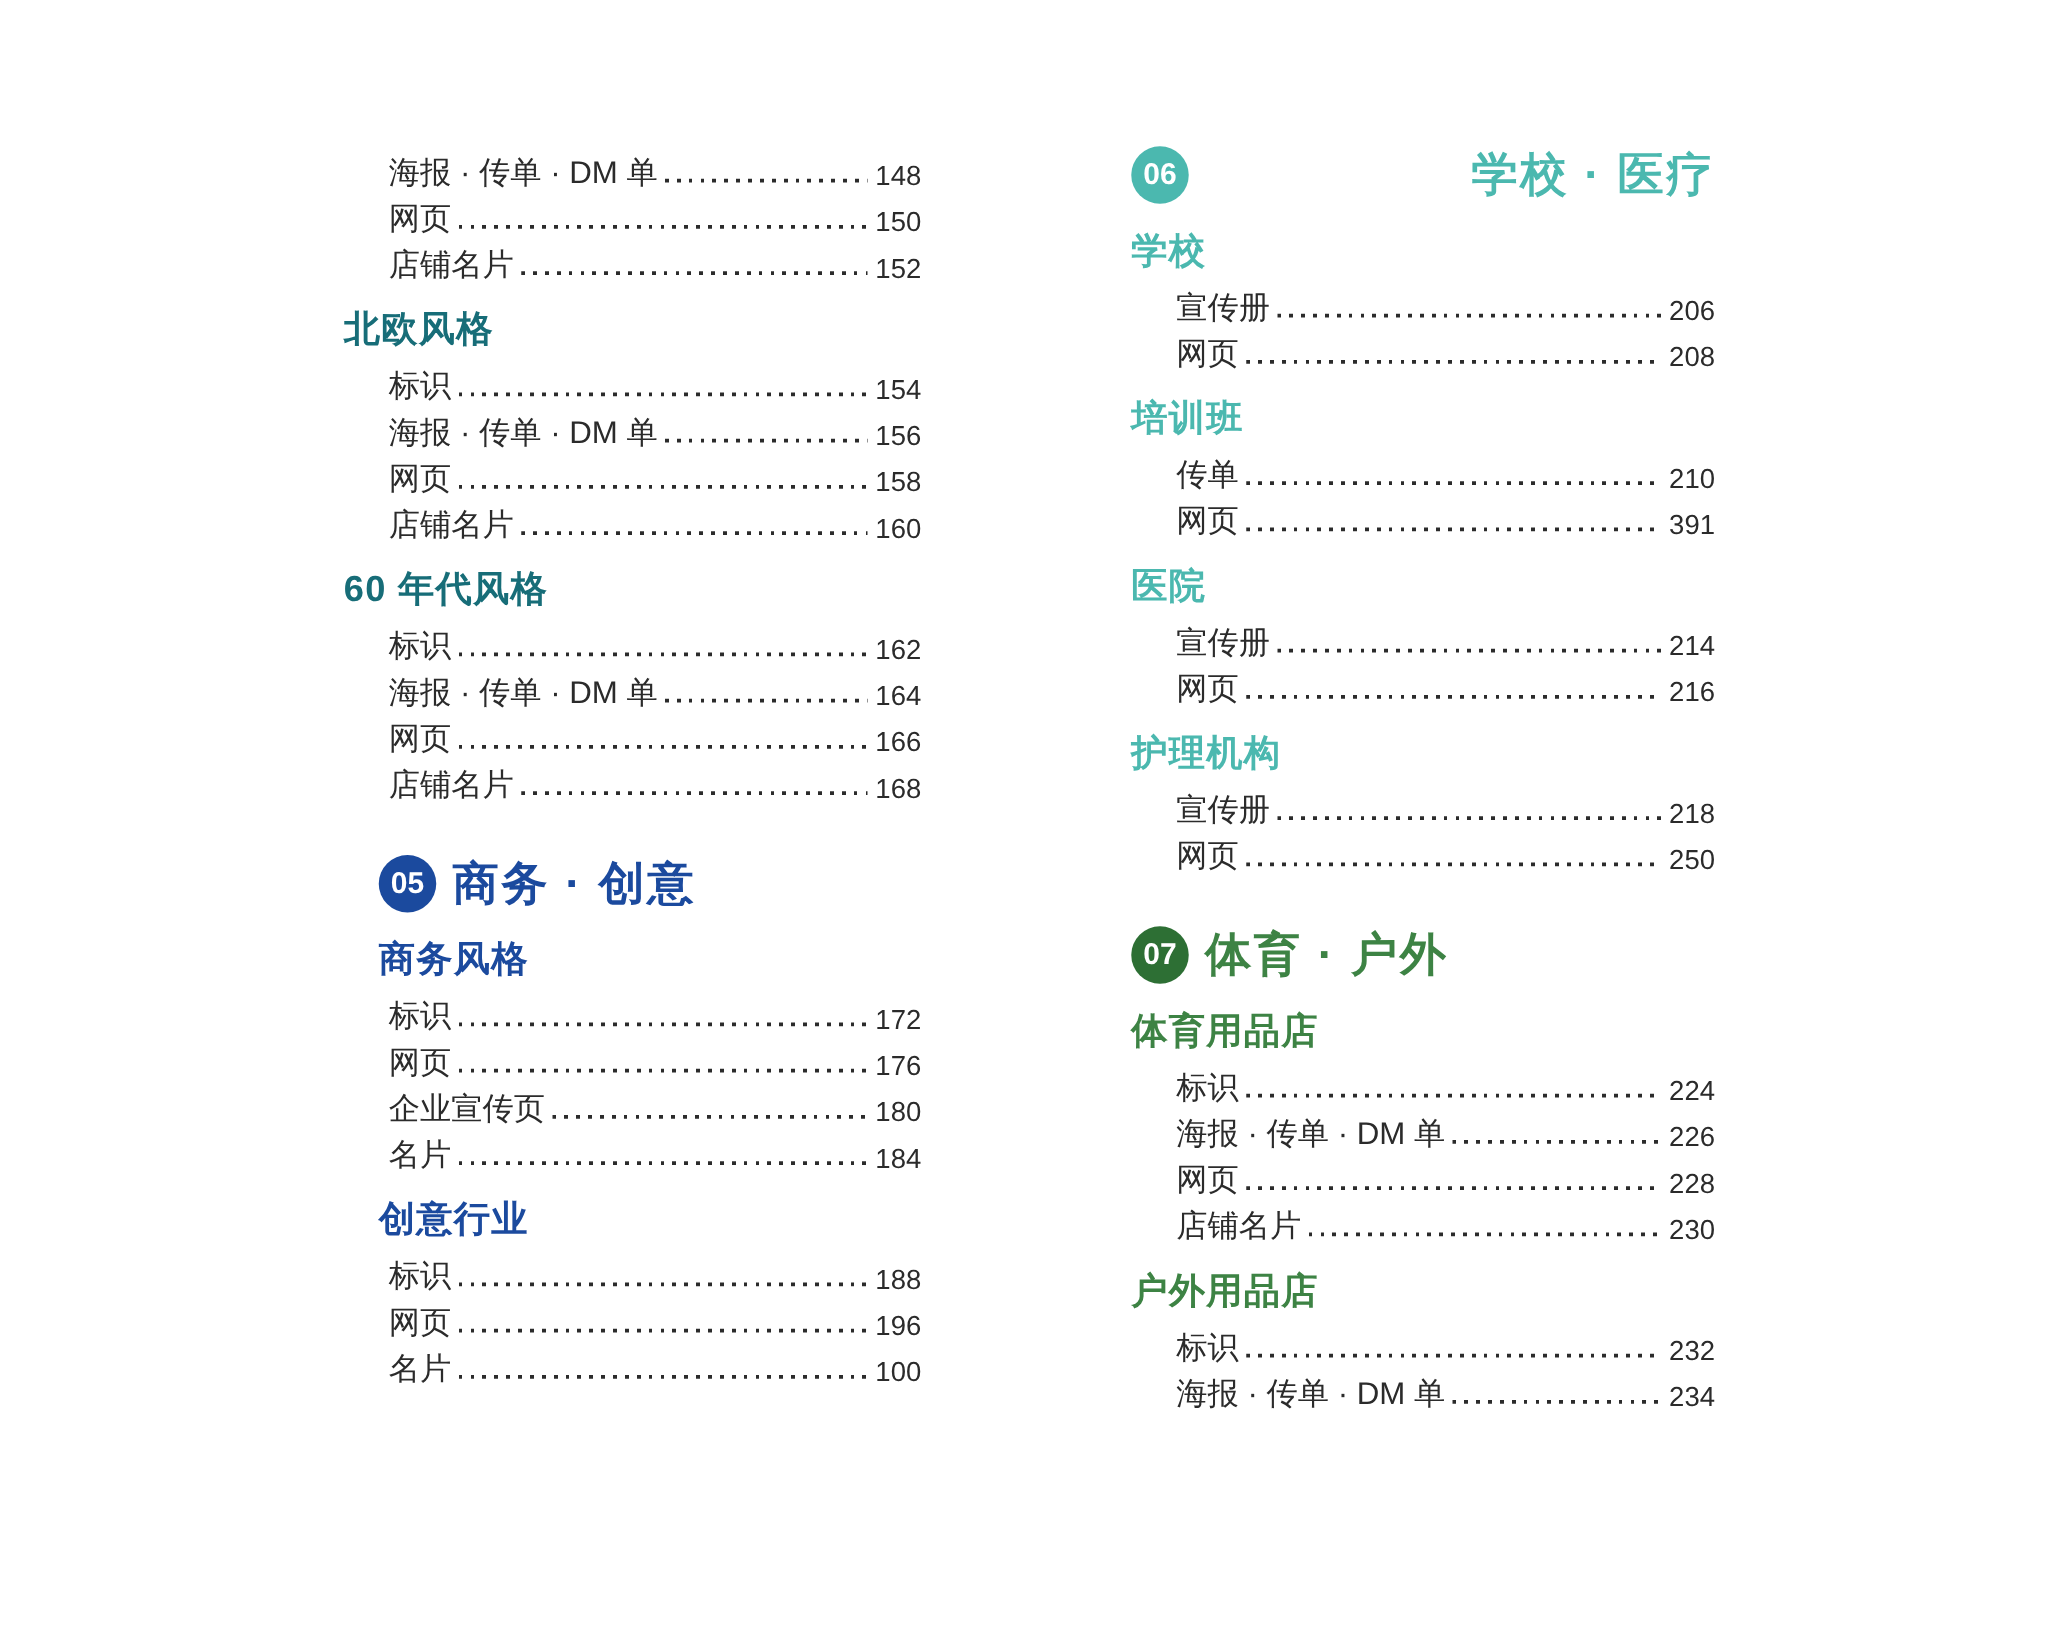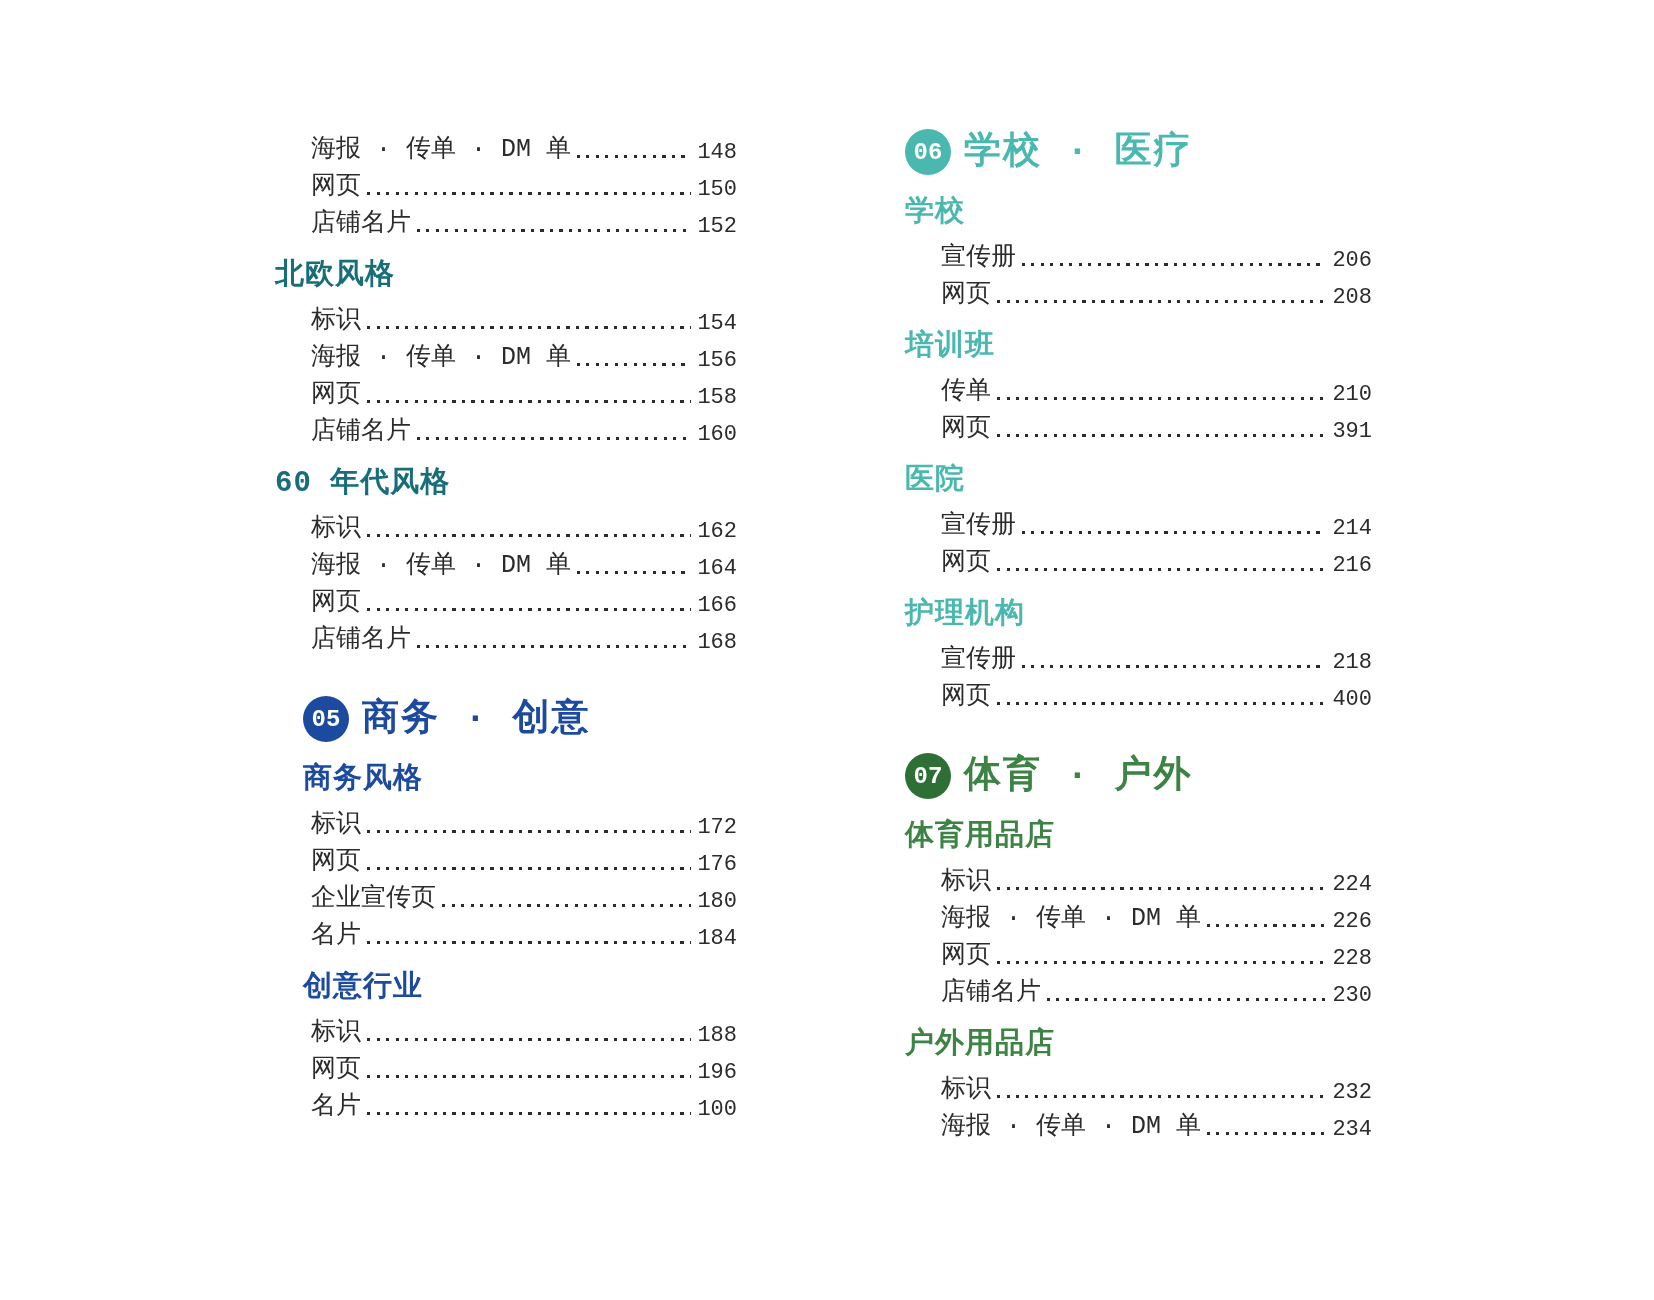--- a/index.html
+++ b/index.html
@@ -5,21 +5,21 @@
   html,body{margin:0;padding:0;}
   body{
     width:1654px;height:1300px;
     background:#ffffff;
     font-family:"Liberation Sans","DejaVu Sans",sans-serif;
     color:var(--c-text,#2b2b2b);
     overflow:hidden;
     position:relative;
   }
   .page{position:absolute;inset:0;}
-  .col{position:absolute;top:128px;font-family:Liberation Mono, monospace;}
+  .col{position:absolute;top:116px;}
   .col-left{left:275px;width:462px;}
   .col-right{left:905px;width:467px;}
   .col > :first-child{margin-top:0 !important;}
 
   
   .section-heading{
     display:flex;align-items:center;gap:13px;
     margin:40px 0 0 0;height:48px;
   }
   .section-num{
@@ -56,21 +56,21 @@
       transparent 3px,transparent 9.5px);
   }
   .entry-page{
     font-size:22px;line-height:1.1;white-space:nowrap;
     color:var(--c-text,#2b2b2b);font-weight:400;
   }
 
   
   .theme-darkteal{color:var(--c-dark-teal,#176d78);}
   .theme-blue{color:var(--c-blue,#1b4a9e);margin-left:28px;}
-  .theme-teal{color:var(--c-teal,#4bb8af);}
+  .theme-teal{color:var(--c-teal,#4bb8af);justify-content:space-between;}
   .theme-green{color:var(--c-green,#3d8344);}
   .theme-blue .section-num{background:var(--c-blue,#1b4a9e);}
   .theme-teal .section-num{background:var(--c-teal,#4bb8af);}
   .theme-green .section-num{background:var(--c-green-badge,#2d6f34);}
 </style>
 </head>
 <body>
 
 <div class="page">
   <div class="col col-left">
@@ -230,21 +230,21 @@
       <h3 class="subheading theme-teal">护理机构</h3>
       <div class="entry-list">
         <div class="entry">
           <span class="entry-label">宣传册</span>
           <span class="leader"></span>
           <span class="entry-page">218</span>
         </div>
         <div class="entry">
           <span class="entry-label">网页</span>
           <span class="leader"></span>
-          <span class="entry-page">400</span>
+          <span class="entry-page">250</span>
         </div>
       </div>
       <div class="section-heading theme-green">
         <span class="section-num">07</span>
         <span class="section-title">体育 · 户外</span>
       </div>
       <h3 class="subheading theme-green">体育用品店</h3>
       <div class="entry-list">
         <div class="entry">
           <span class="entry-label">标识</span>

